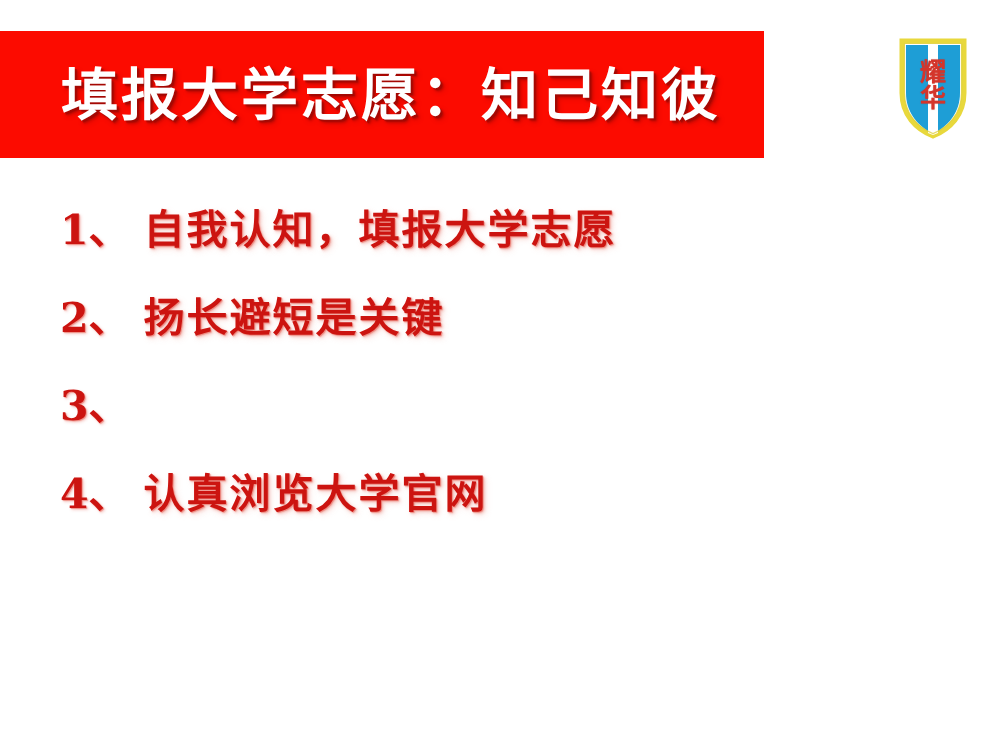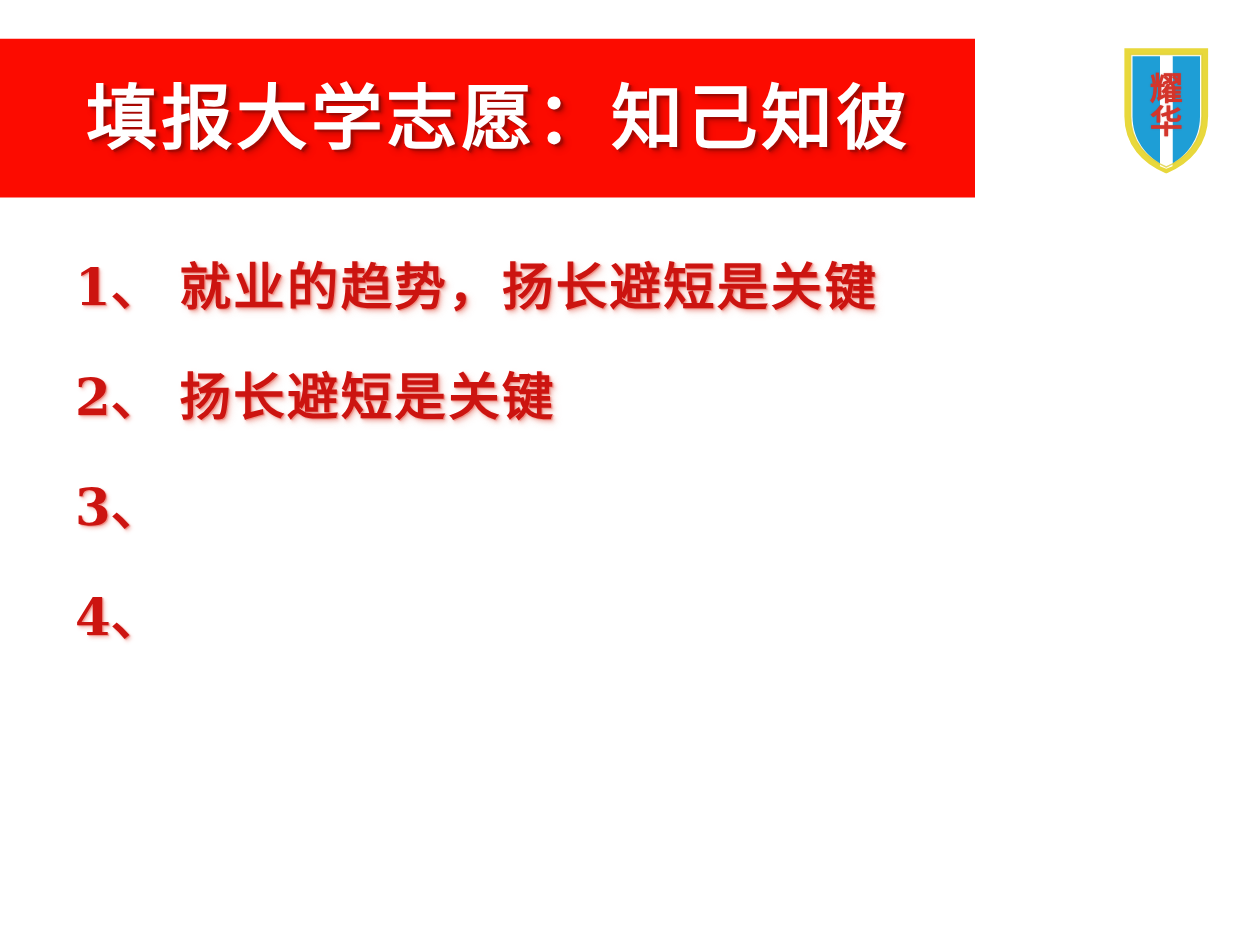--- a/index.html
+++ b/index.html
@@ -21,21 +21,20 @@
   }
 
   
   #title-banner {
     position: absolute;
     left: 0;
     top: 31px;
     width: 764px;
     height: 127px;
     background: #fc0b00;
-    padding-left: 16px;
   }
 
   #title-text {
     position: absolute;
     left: 0;
     right: 0;
     top: 50%;
     transform: translateY(-50%);
     text-align: center;
     padding-left: 18px;
@@ -162,34 +161,35 @@
       <span class="logo-char">耀</span>
       <span class="logo-char">华</span>
     </div>
   </div>
 
   <div id="bullet-list">
 
     <div class="bullet-row">
       <span class="bullet-num">1</span>
       <span class="bullet-sep">、</span>
-      <span class="bullet-text">就业的趋势，扬长避短是关键</span>
+      <span class="bullet-text">自我认知，填报大学志愿</span>
     </div>
 
     <div class="bullet-row">
       <span class="bullet-num">2</span>
       <span class="bullet-sep">、</span>
       <span class="bullet-text">扬长避短是关键</span>
     </div>
 
     <div class="bullet-row">
       <span class="bullet-num">3</span>
       <span class="bullet-sep">、</span>
     </div>
 
     <div class="bullet-row">
       <span class="bullet-num">4</span>
       <span class="bullet-sep">、</span>
+      <span class="bullet-text">认真浏览大学官网</span>
     </div>
 
   </div>
 
 </div>
 
 </body></html>

